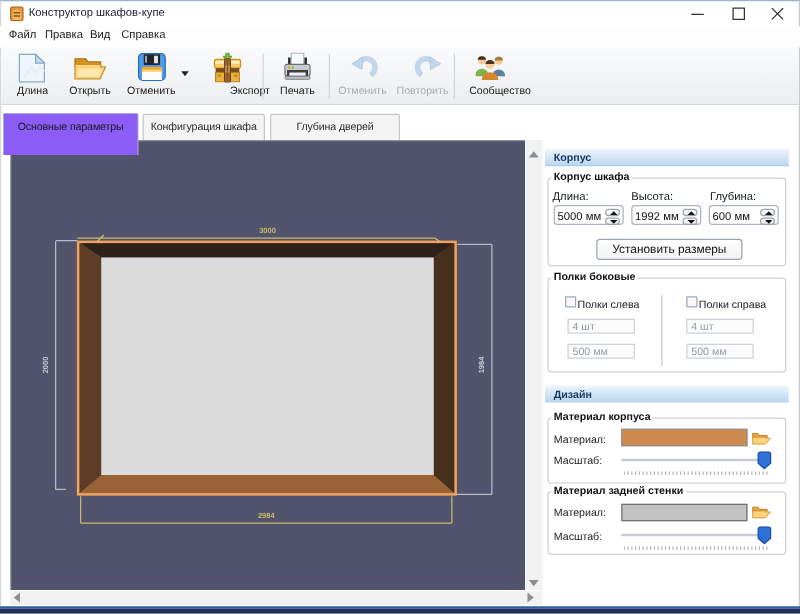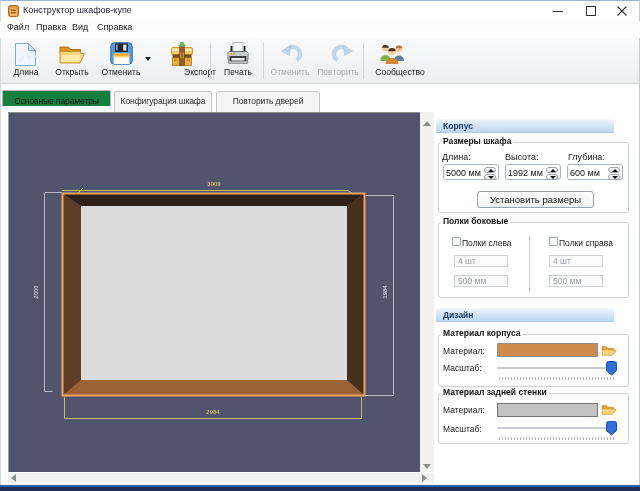--- a/index.html
+++ b/index.html
@@ -18,26 +18,26 @@
   
   #toolbar { position:absolute; left:1px; top:38px; width:638px; height:46px;
     background:linear-gradient(#f9fafb,#eceeef); border-bottom:1px solid #d5d7d9; }
   .ticon { position:absolute; top:42px; }
   .tlbl { position:absolute; top:67px; font-size:8.5px; color:#1a1a1a; white-space:nowrap; transform:translateX(-50%); }
   .tlbl.dis { color:#a6acb2; }
   .tsep { position:absolute; top:43px; width:1px; height:36px; background:#d2d5d8; }
   
   .tab { position:absolute; top:91px; height:32px; font-size:8.5px; letter-spacing:-0.1px; color:#2a2a2a;
     border:1px solid #c5c8cb; background:#f4f4f4; text-align:center; line-height:19px; border-radius:2px 2px 0 0; white-space:nowrap;}
-  .tab.active { top:90px; background:#15803d; height:16px; border-bottom:none; border-color:#b2b6ba; color:#1a1a1a; line-height:21px; z-index:3; }
+  .tab.active { top:90px; background:#8b5cf6; height:34px; border-bottom:none; border-color:#b2b6ba; color:#1a1a1a; line-height:21px; z-index:3; }
   
   .sb { position:absolute; background:#f1f1f1; }
   .arrow { position:absolute; width:0; height:0; }
   
-  .hdr { position:absolute; left:436px; width:178px; height:14px;
+  .hdr { position:absolute; left:436px; width:195px; height:14px;
     background:linear-gradient(#eaf3fb,#bcd7f1); font-size:8.5px; font-weight:bold; color:#1b3a61; padding-left:7px; line-height:13px;
     border-top:1px solid #f2f8fd; border-bottom:1px solid #b0cbe8; }
   .grp { position:absolute; left:438px; width:191px; border:1px solid #ccd1d6; border-radius:3px; background:#fff; }
   .grplbl { position:absolute; left:441px; font-size:8.5px; font-weight:bold; color:#111; background:#fff; padding:0 2px; z-index:2; white-space:nowrap;}
   .flbl { position:absolute; font-size:9px; color:#1a1a1a; white-space:nowrap; }
   .flbl2 { position:absolute; font-size:8.5px; color:#1a1a1a; white-space:nowrap; }
   .spin { position:absolute; width:56px; height:16px; border:1px solid #abb4bd; border-radius:3px; background:#fff; font-size:9px; color:#111; }
   .spin .val { position:absolute; left:2px; top:2.5px; }
   .pill { position:absolute; right:2px; width:12px; height:6px; border:1px solid #9aa4ae; border-radius:3px; background:linear-gradient(#fff,#e8eaec); }
   .pu { top:2px; } .pd { top:9px; }
@@ -160,21 +160,21 @@
     <path d="M16.7 6.3 a3.3 2.9 0 0 1 6.6 0 z" fill="#a87840"></path>
   <path d="M15 18.2 a5 4.6 0 0 1 10 0 v0.8 h-10 z" fill="#5d7f9e"></path>
   <circle cx="13" cy="9.5" r="3.7" fill="#f6d2a2"></circle>
     <path d="M9.3 9.2 a3.7 3.2 0 0 1 7.4 0 z" fill="#4a3426"></path>
   <path d="M6.5 21.5 a6.5 5.8 0 0 1 13 0 v0.5 h-13 z" fill="#d8862e"></path>
 </svg>
 <div class="tlbl" style="left:400px">Сообщество</div>
 
 <div class="tab active" style="left:2px;width:109px">Основные параметры</div>
 <div class="tab" style="left:114px;width:98px">Конфигурация шкафа</div>
-<div class="tab" style="left:216px;width:104px">Повторить дверей</div>
+<div class="tab" style="left:216px;width:104px">Глубина дверей</div>
 
 <svg class="abs" style="left:8px;top:112px" width="412" height="360" viewBox="0 0 412 360">
   <rect x="0" y="0" width="412" height="360" fill="#52546d"></rect>
   <rect x="0" y="0" width="412" height="1" fill="#8a8f94"></rect>
   <rect x="0" y="0" width="1" height="360" fill="#9aa0a6"></rect>
   <polygon points="54,81 357,81 339,94 73,94" fill="#2e211a"></polygon>
   <polygon points="54,81 73,94 73,268 54,284" fill="#5e3d26"></polygon>
   <polygon points="357,81 357,284 339,268 339,94" fill="#46301c"></polygon>
   <polygon points="54,284 73,268 339,268 357,284" fill="#9a6336"></polygon>
   <rect x="73" y="94" width="266" height="174" fill="#dbdbdb"></rect>
@@ -196,21 +196,21 @@
 
 <div class="sb" style="left:420px;top:112px;width:14px;height:360px"></div>
 <div class="arrow" style="left:423px;top:121px;border-left:4px solid transparent;border-right:4px solid transparent;border-bottom:5px solid #8a8f94"></div>
 <div class="arrow" style="left:423px;top:464px;border-left:4px solid transparent;border-right:4px solid transparent;border-top:5px solid #8a8f94"></div>
 <div class="sb" style="left:8px;top:473px;width:426px;height:11px"></div>
 <div class="arrow" style="left:11px;top:474px;border-top:4px solid transparent;border-bottom:4px solid transparent;border-right:5px solid #8a8f94"></div>
 <div class="arrow" style="left:422px;top:474px;border-top:4px solid transparent;border-bottom:4px solid transparent;border-left:5px solid #8a8f94"></div>
 
 <div class="hdr" style="top:119px">Корпус</div>
 <div class="grp" style="top:142px;height:71px"></div>
-<div class="grplbl" style="top:136px">Размеры шкафа</div>
+<div class="grplbl" style="top:136px">Корпус шкафа</div>
 <div class="flbl" style="left:442px;top:152px">Длина:</div>
 <div class="flbl" style="left:505px;top:152px">Высота:</div>
 <div class="flbl" style="left:568px;top:152px">Глубина:</div>
 <div class="spin" style="left:443px;top:164px">
     <span class="val">5000 мм</span>
     <span class="pill pu">
       <i></i>
     </span>
     <span class="pill pd">
       <i></i>

